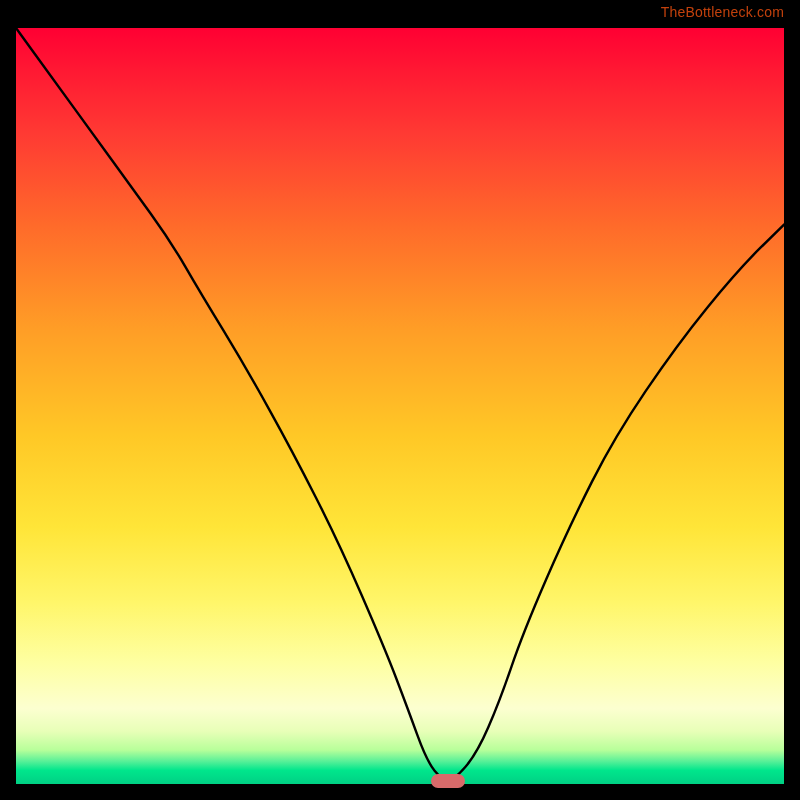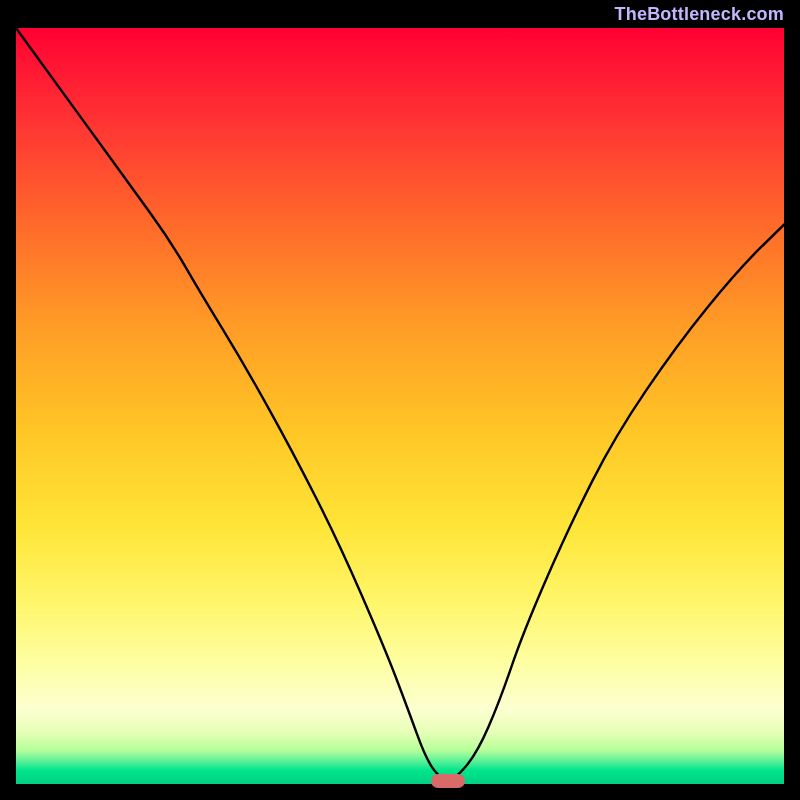--- a/index.html
+++ b/index.html
@@ -41,23 +41,23 @@
       #b8ff9a 95.5%,
       #58f098 97%,
       #00e68c 98.2%,
       #00d084 100%
     );
   }
   .watermark {
     position: absolute;
     top: 4px;
     right: 16px;
-    color: #c4b5fd;
-    font-size: 18px;
-    font-weight: 700;
+    color: #c2410c;
+    font-size: 14px;
+    font-weight: 400;
     letter-spacing: 0.2px;
     user-select: none;
   }
   .marker {
     position: absolute;
     width: 34px;
     height: 14px;
     border-radius: 8px;
     background: #d86a6a;
     transform: translate(-50%, -50%);

